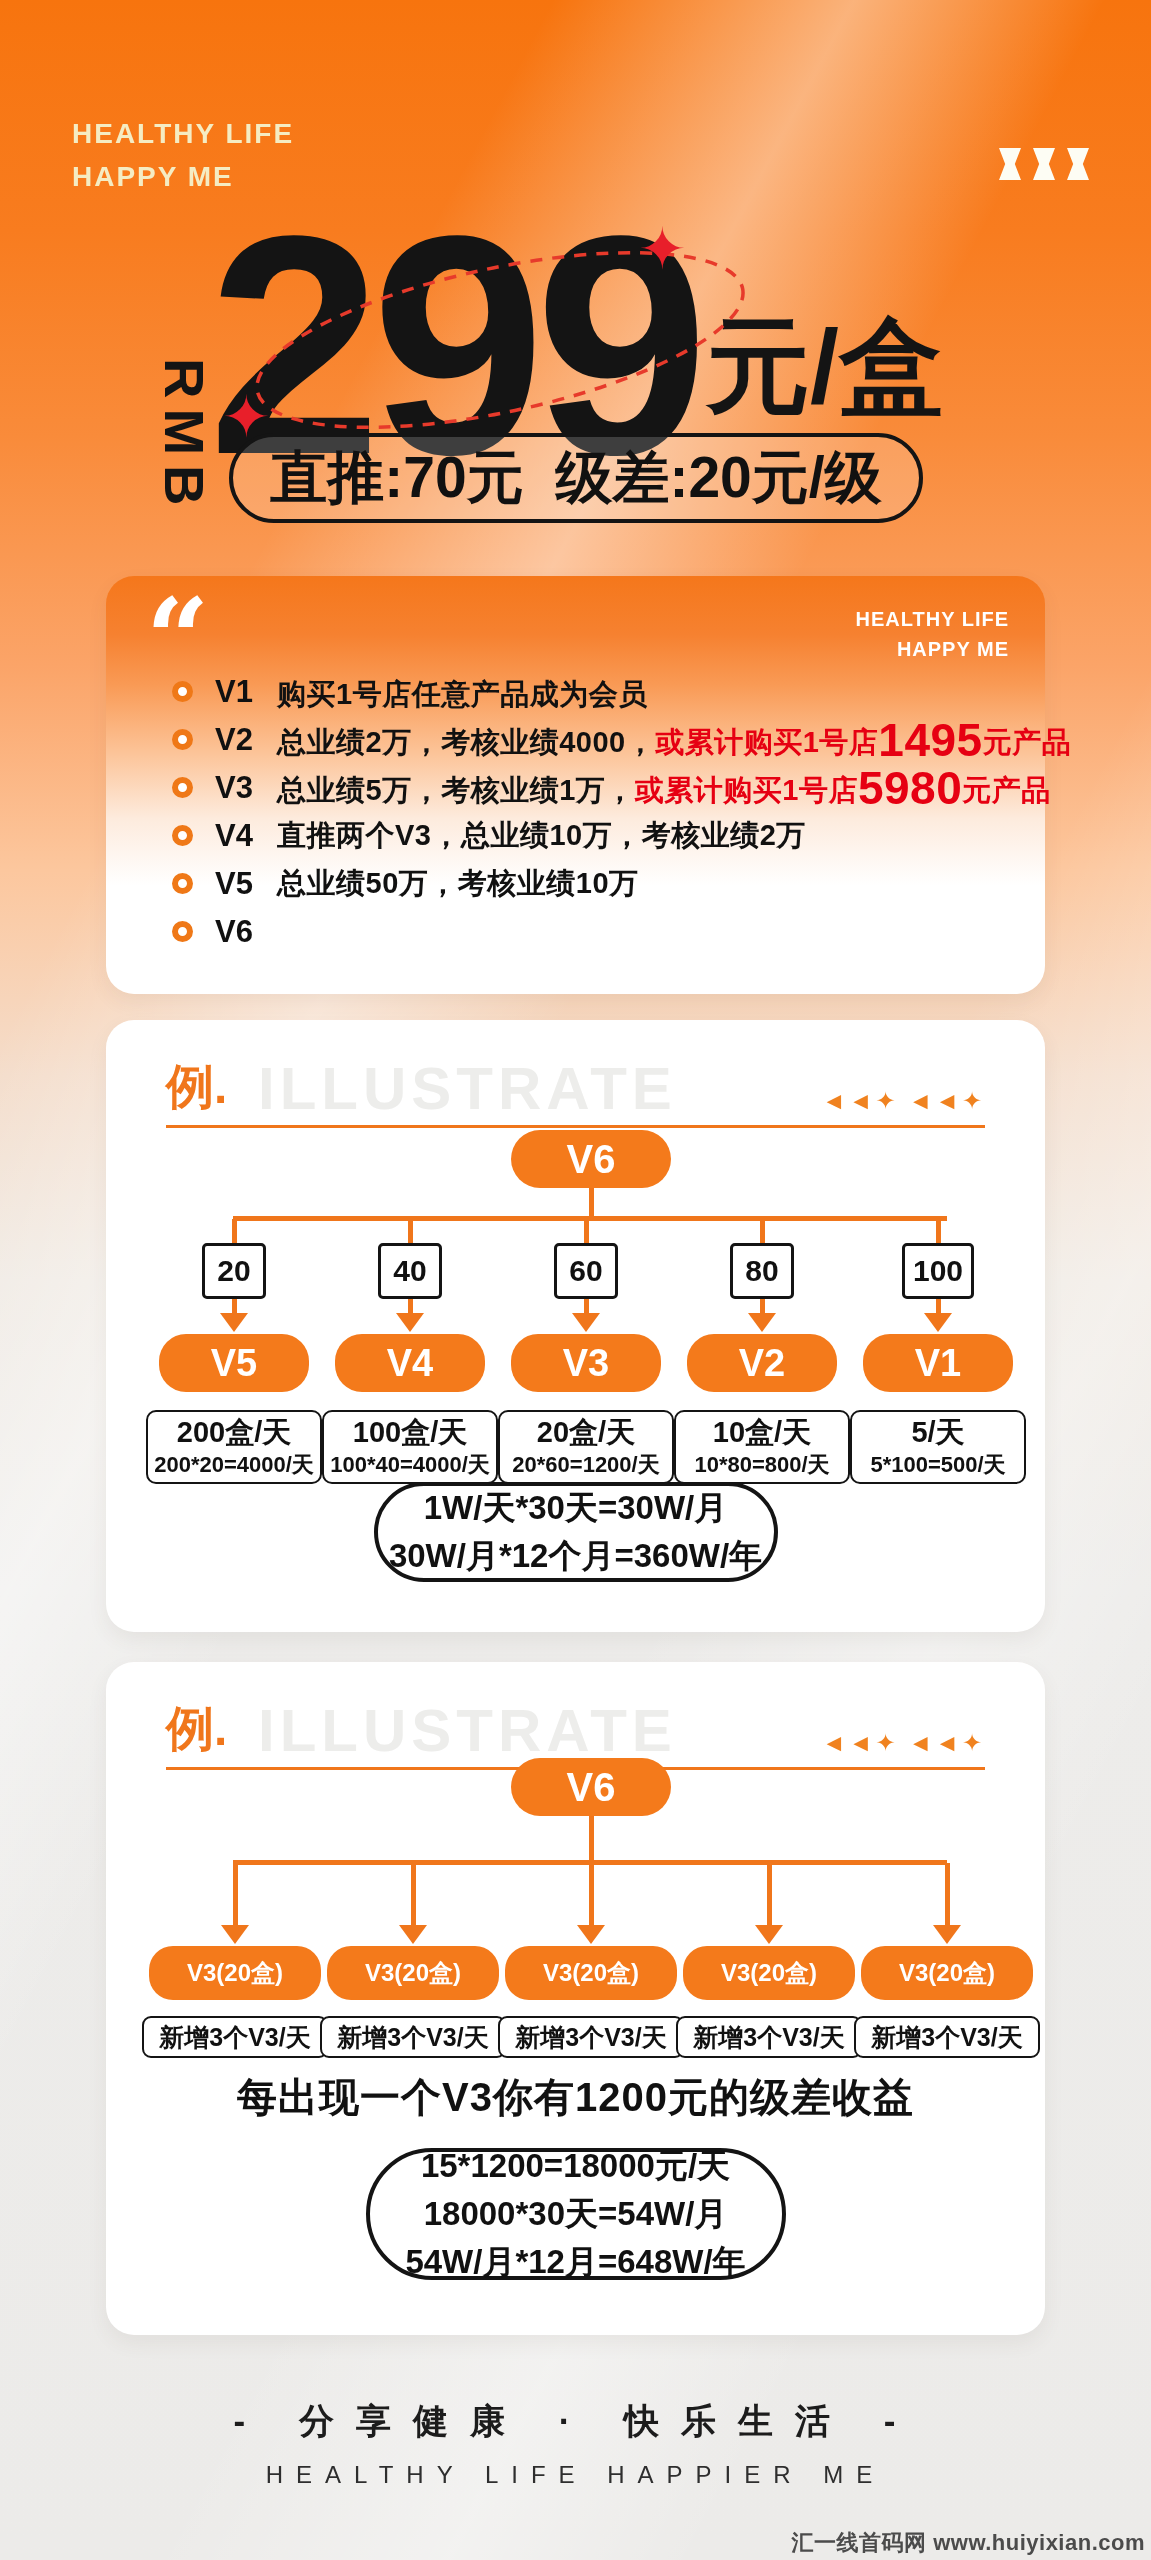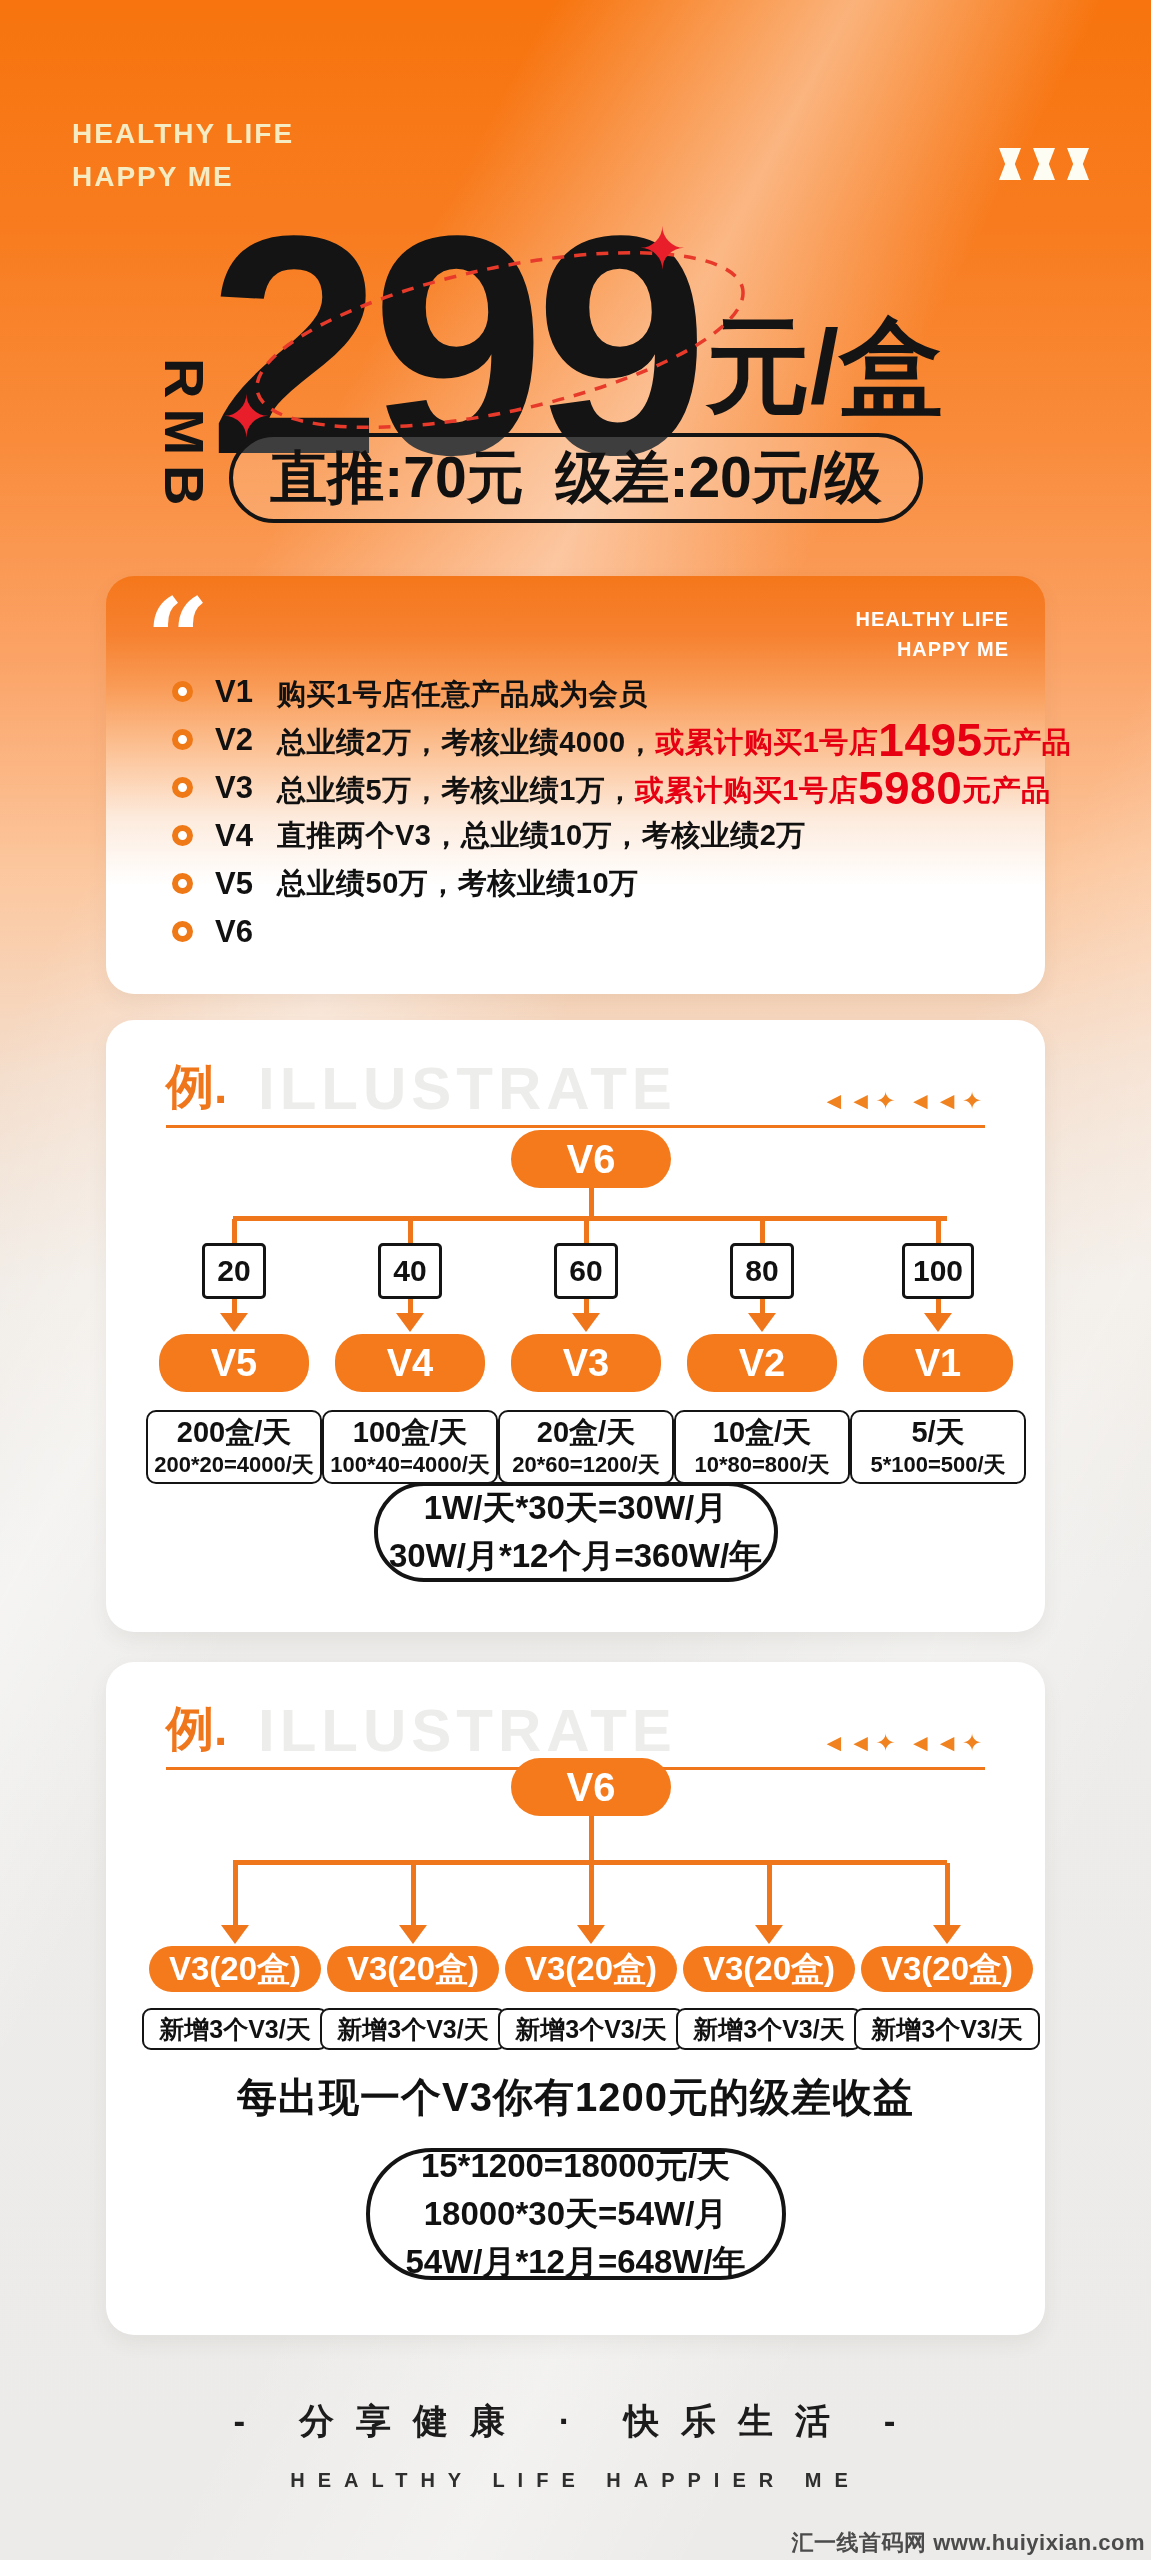--- a/index.html
+++ b/index.html
@@ -62,39 +62,39 @@
   .drop{width:5px;background:#f0761b;}
   .badge{min-width:64px;height:56px;padding:0 8px;border:3px solid #141414;border-radius:5px;background:#fff;
     display:flex;align-items:center;justify-content:center;font-size:30px;font-weight:700;}
   .arrow{display:flex;flex-direction:column;align-items:center;}
   .arrow .shaft{width:5px;background:#f0761b;}
   .arrow .head{width:0;height:0;border-left:14px solid transparent;border-right:14px solid transparent;
     border-top:19px solid #f0761b;}
   .node-pill{height:58px;background:#f47a1b;border-radius:27px;display:flex;align-items:center;
     justify-content:center;color:#fff;font-weight:900;margin-top:2px;}
   .pill-lv{width:150px;font-size:38px;}
-  .pill-v3{width:172px;font-size:33px;border-radius:24px;height:46px;}
+  .pill-v3{width:172px;font-size:24px;border-radius:24px;height:54px;}
   .info-box{margin-top:18px;width:176px;height:74px;border:2.5px solid #141414;border-radius:10px;background:#fff;
     display:flex;flex-direction:column;align-items:center;justify-content:center;line-height:1.2;}
   .info-l1{font-size:29px;font-weight:800;}
   .info-l2{font-size:22px;font-weight:600;margin-top:2px;}
   .note-box{margin-top:16px;width:186px;height:42px;border:2.5px solid #141414;border-radius:9px;background:#fff;
     display:flex;align-items:center;justify-content:center;font-size:25px;font-weight:600;white-space:nowrap;}
   .oval{position:absolute;left:50%;transform:translateX(-50%);border:4px solid #141414;background:#fff;
     display:flex;flex-direction:column;align-items:center;justify-content:center;text-align:center;
     font-weight:800;line-height:1.45;}
   .oval1{top:462px;width:404px;height:100px;border-radius:52px;font-size:33px;}
   .oval2{top:486px;width:420px;height:132px;border-radius:68px;font-size:33px;}
   .card2{top:1020px;height:612px;}
   .card3{top:1662px;height:673px;}
   .headline{position:absolute;left:0;right:0;top:408px;text-align:center;font-size:40px;font-weight:900;letter-spacing:1px;}
   
   .footer{position:absolute;left:0;right:0;top:2398px;text-align:center;}
   .footer-cn{font-size:35px;font-weight:700;letter-spacing:22px;color:#1c1c1c;}
-  .footer-en{margin-top:24px;font-size:20px;font-weight:700;letter-spacing:13px;color:#2e2e2e;}
+  .footer-en{margin-top:16px;font-size:24px;font-weight:400;letter-spacing:13px;color:#2e2e2e;}
   .watermark{position:absolute;right:6px;top:2528px;font-size:22px;font-weight:800;color:#4b4b4b;letter-spacing:0.5px;}
 </style>
 </head>
 <body>
 
 <div class="page">
 
   <div class="brand-top">
     <div>HEALTHY LIFE</div>
     <div>HAPPY ME</div>

